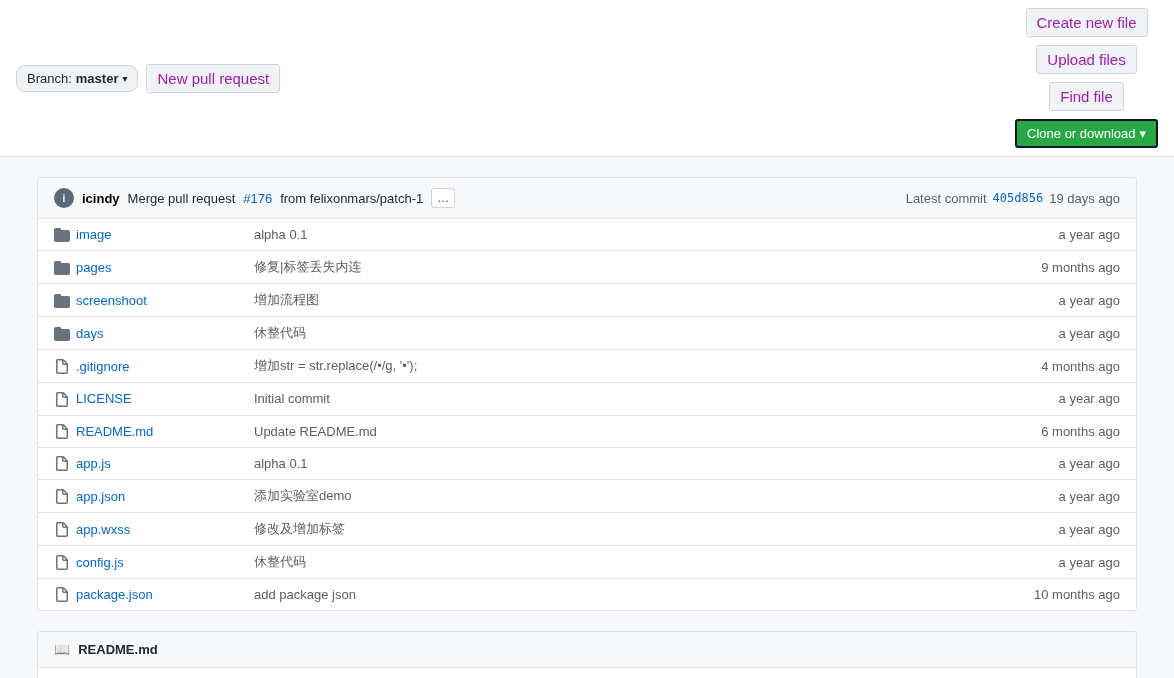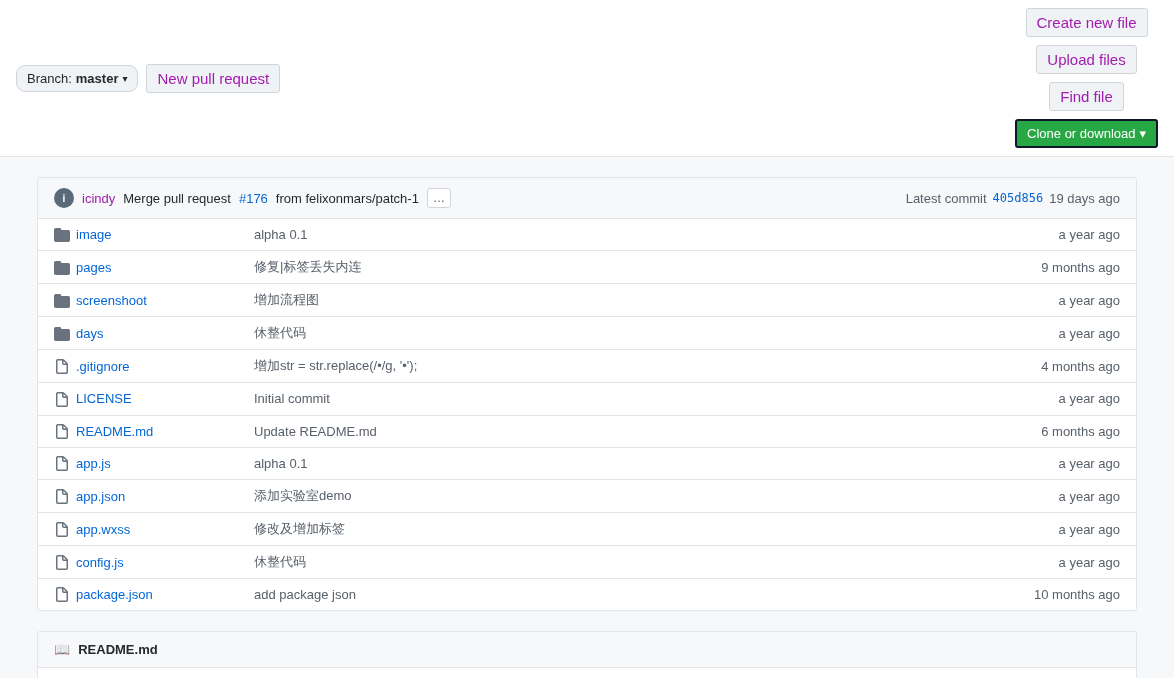--- a/index.html
+++ b/index.html
@@ -100,22 +100,22 @@
       background: #5a6a7a;
       display: inline-flex;
       align-items: center;
       justify-content: center;
       color: #fff;
       font-size: 10px;
       font-weight: bold;
     }
 
     .user-link {
-      color: #a21caf;
-      font-weight: 400;
+      color: #000000;
+      font-weight: 700;
       text-decoration: none;
     }
 
     .commit-message {
       color: #24292e;
       font-size: 13px;
     }
 
     .pr-link {
       color: #0366d6;

